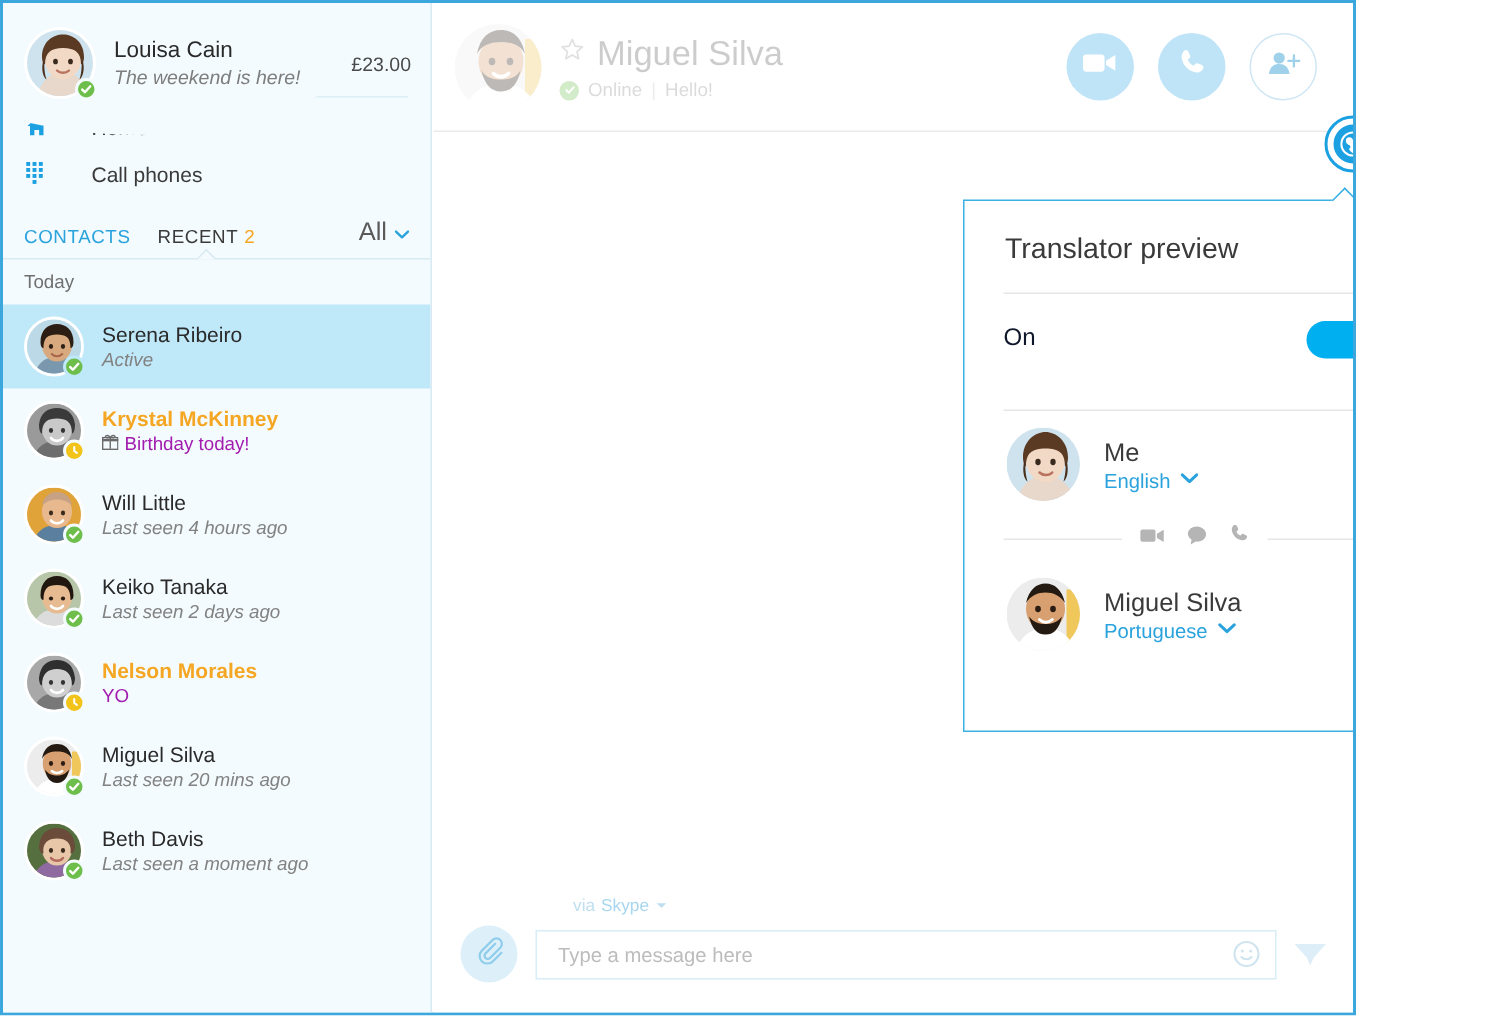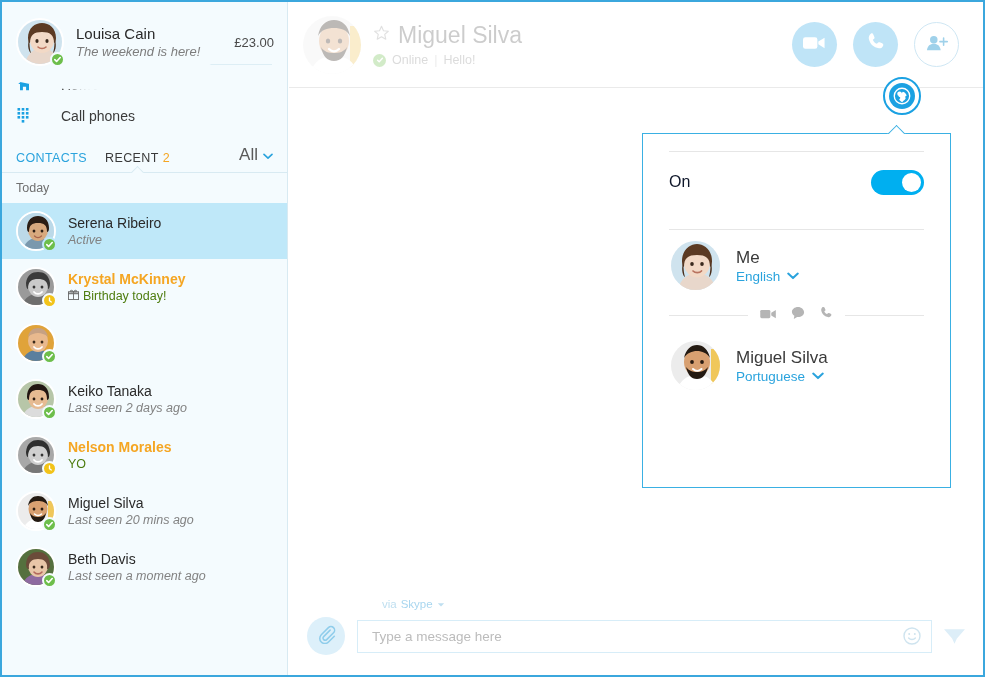--- a/index.html
+++ b/index.html
@@ -4,21 +4,21 @@
 <style>
   * { box-sizing: border-box; margin: 0; padding: 0; }
   html, body {
     width: 1000px; height: 677px;
     font-family: "Liberation Sans", sans-serif;
     background: #ffffff;
     overflow: hidden;
   }
   .window {
     position: relative;
-    width: 985px; height: 677px;
+    width: 904px; height: 677px;
     border: 2px solid #3ba7dd;
     background: #ffffff;
     overflow: hidden;
   }
 
   
   .sidebar {
     position: absolute; left: 0; top: 0;
     width: 286px; height: 100%;
     background: #f4fbfe;
@@ -125,21 +125,21 @@
     height: 56px; display: flex; align-items: center; padding: 0 10px 0 14px;
     cursor: pointer;
   }
   .contact.selected { background: #bfe8f9; }
   .contact.selected .presence { border-color: #bfe8f9; }
   .c-text { margin-left: 12px; min-width: 0; }
   .c-name { font-size: 14px; color: #2a2a2a; line-height: 18px; }
   .c-name.unread { color: #f5a623; font-weight: bold; }
   .c-sub { font-size: 12.5px; color: #828282; font-style: italic; line-height: 17px;
            display:flex; align-items:center; gap:4px; }
-  .c-sub.plain { font-style: normal; color: #4d7c0f; }
+  .c-sub.plain { font-style: normal; color: #a21caf; }
   .gift { color:#5a5a5a; font-style: normal; }
 
   
   .chat {
     position: absolute; left: 287px; top: 0; right: 0; bottom: 0;
     background: #ffffff;
   }
   .chat-header {
     position: relative;
     height: 86px;
@@ -434,20 +434,24 @@
             <ellipse cx="16" cy="17" rx="1.4" ry="1.6" fill="#3a2a1c"></ellipse>
             <ellipse cx="24" cy="17" rx="1.4" ry="1.6" fill="#3a2a1c"></ellipse>
             <path d="M16 22c2 2.5 6 2.5 8 0" stroke="#fff" stroke-width="1.8" fill="none" stroke-linecap="round"></path>
           </svg>
         </div>
         <div class="presence online">
           <svg viewBox="0 0 10 10">
               <path d="M2 5.2l2 2 4-4.4" stroke="#fff" stroke-width="1.8" fill="none" stroke-linecap="round" stroke-linejoin="round"></path>
             </svg>
         </div>
+      </div>
+      <div class="c-text">
+        <div class="c-name">Will Little</div>
+        <div class="c-sub">Last seen 4 hours ago</div>
       </div>
     </div>
 
     <div class="contact">
       <div class="avatar" style="width:40px;height:40px;">
         <div class="av-img">
           <svg viewBox="0 0 40 40" width="40" height="40">
             <rect width="40" height="40" fill="#b7c6a8"></rect>
             <path d="M3 40c2-11 9-15 17-15s15 4 17 15z" fill="#dcdcdc"></path>
             <ellipse cx="20" cy="17" rx="10" ry="11" fill="#e6bb92"></ellipse>
@@ -622,20 +626,21 @@
           <circle cx="10" cy="10" r="8.6" fill="none" stroke="#fff" stroke-width="1.5"></circle>
           <circle cx="7.3" cy="7.6" r="2.6" fill="#fff"></circle>
           <path d="M11 5.4c2.3.6 3.6 2.2 4.2 4.2-1.4.2-2 1.2-1.4 2.2.5.9.2 2-1 2.6-1 .5-2 1.4-2.3 2.6-1.7-.6-2.9-1.8-3.6-3.4.9-.3 1.3-1 1.1-1.8-.2-.9-1.1-1.2-2-1" fill="#fff"></path>
         </svg>
       </span>
     </div>
 
     <div class="panel">
       <span class="panel-arrow"></span>
 
+      <div class="panel-title">Translator preview</div>
       <div class="panel-rule"></div>
 
       <div class="toggle-row">
         <span class="toggle-label">On</span>
         <span class="switch">
           <span class="knob"></span>
         </span>
       </div>
       <div class="panel-rule"></div>
 

